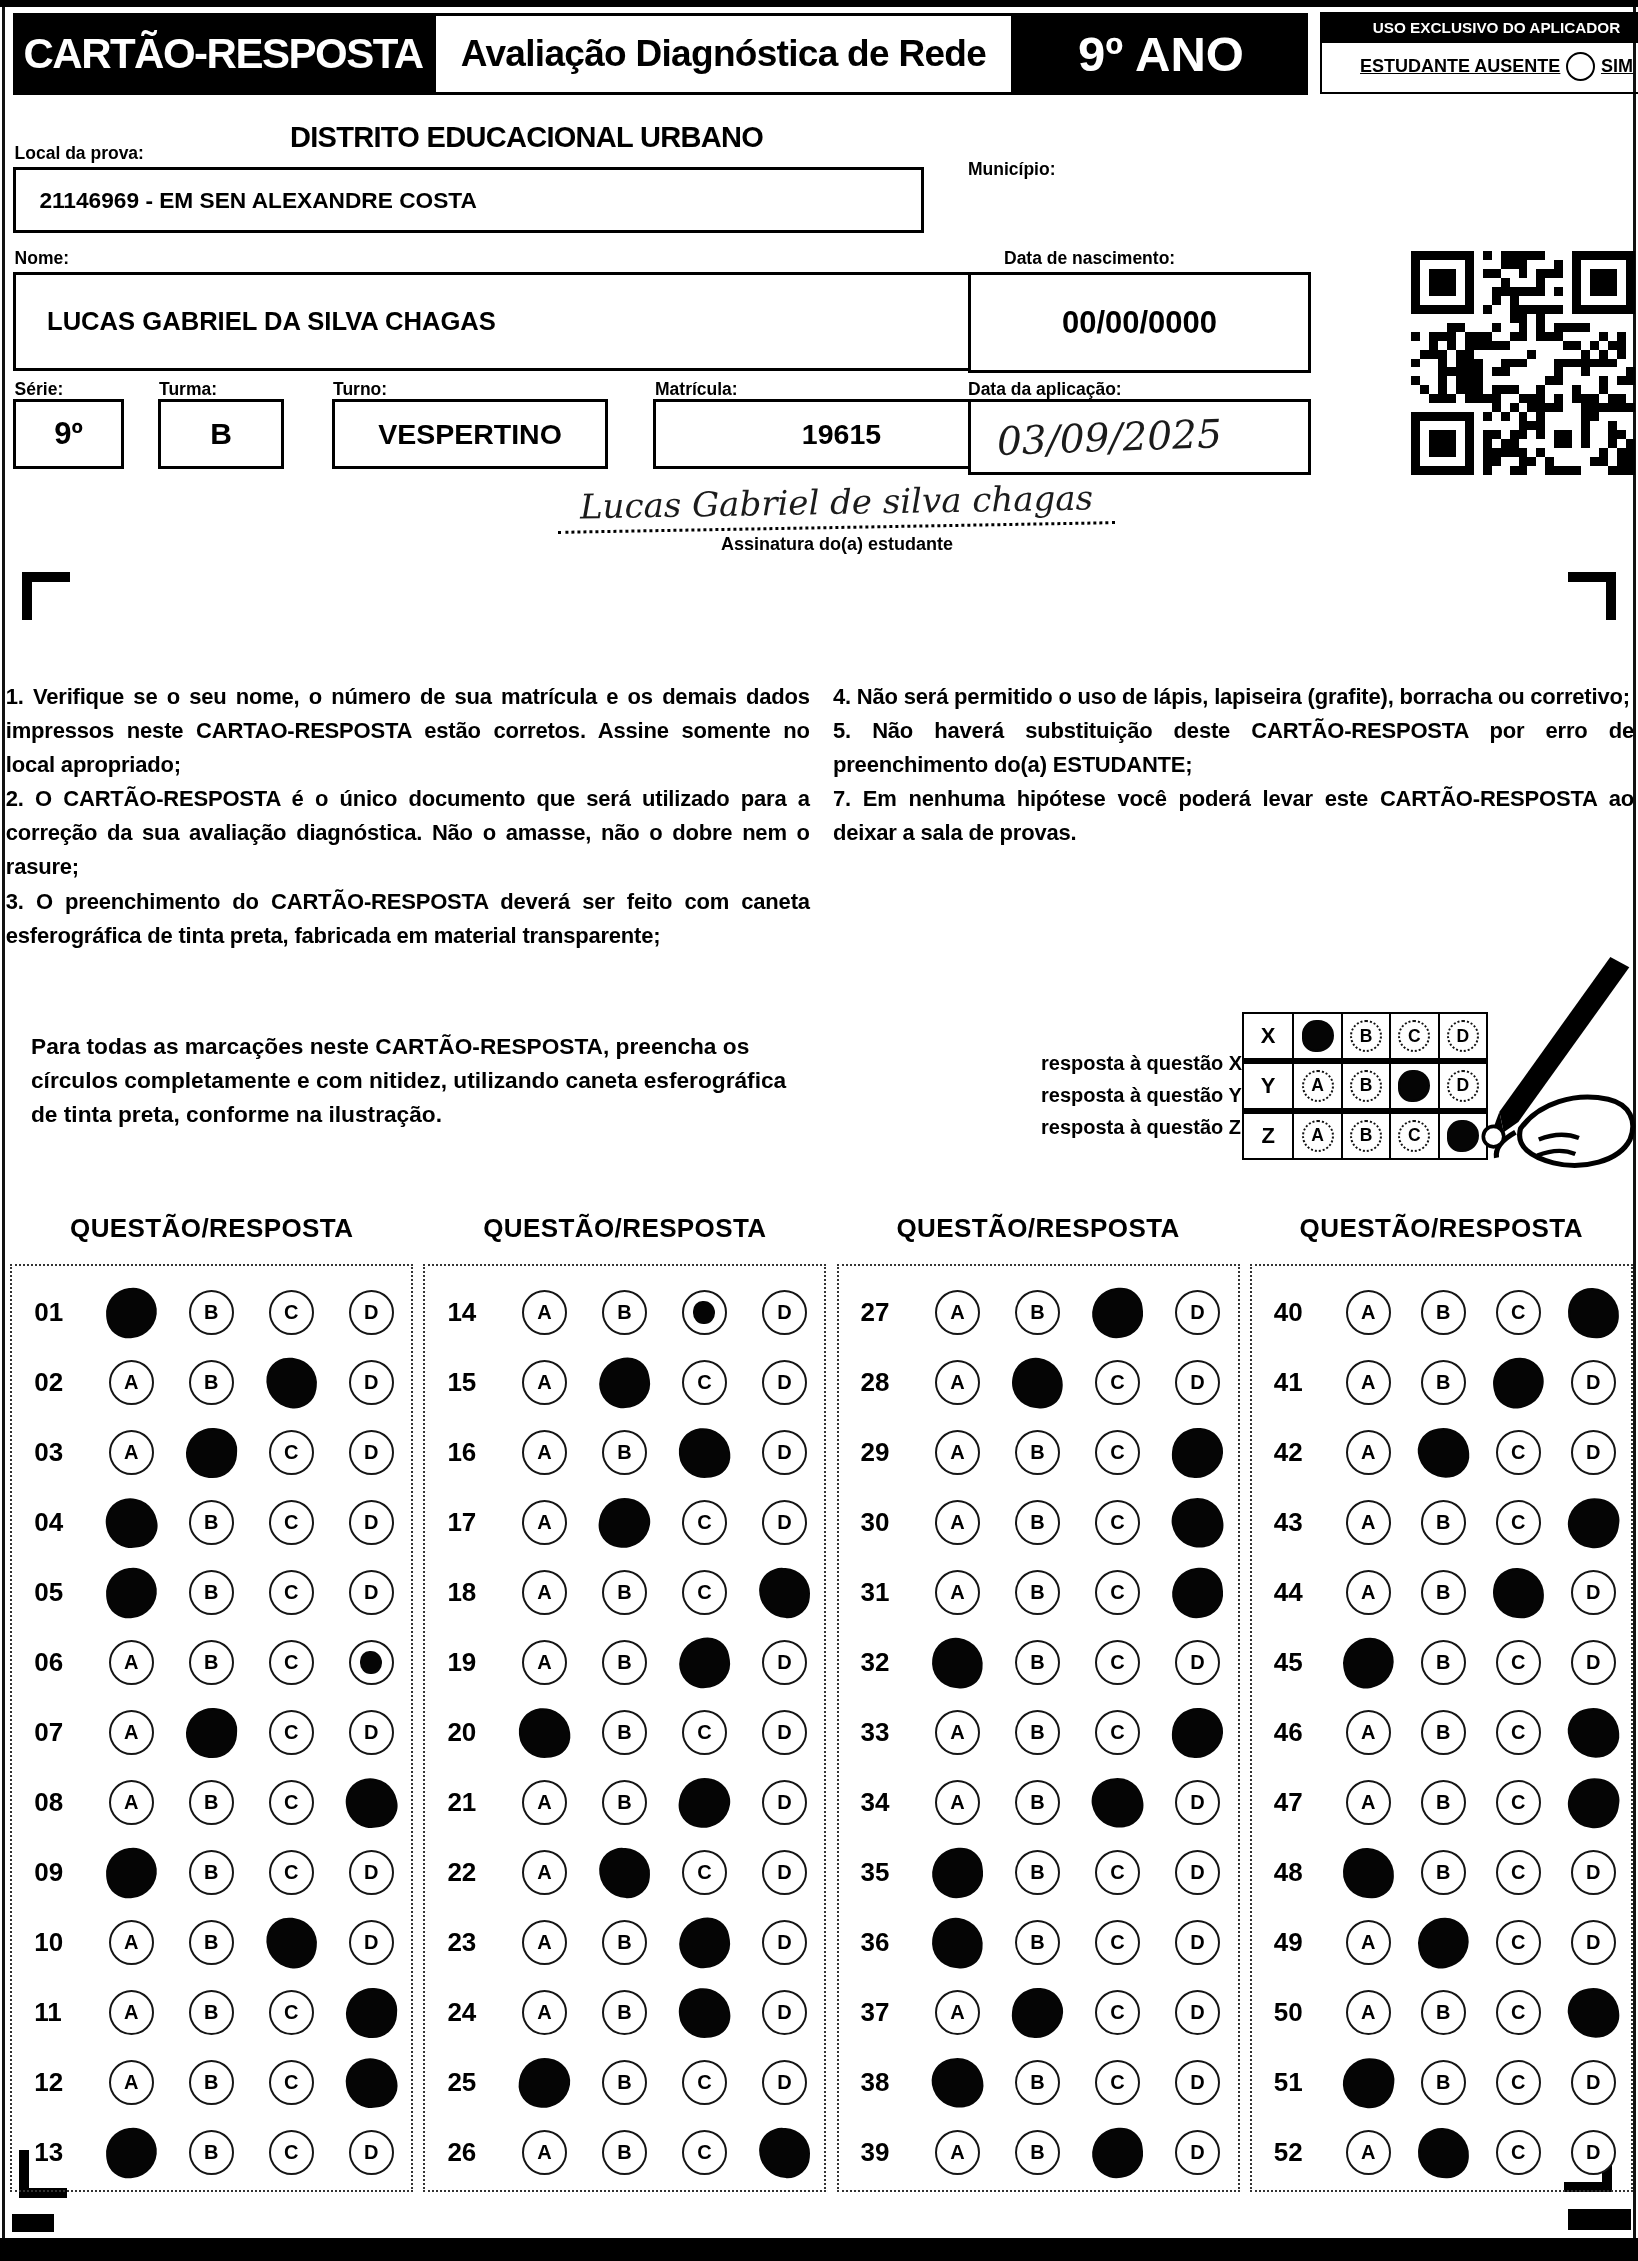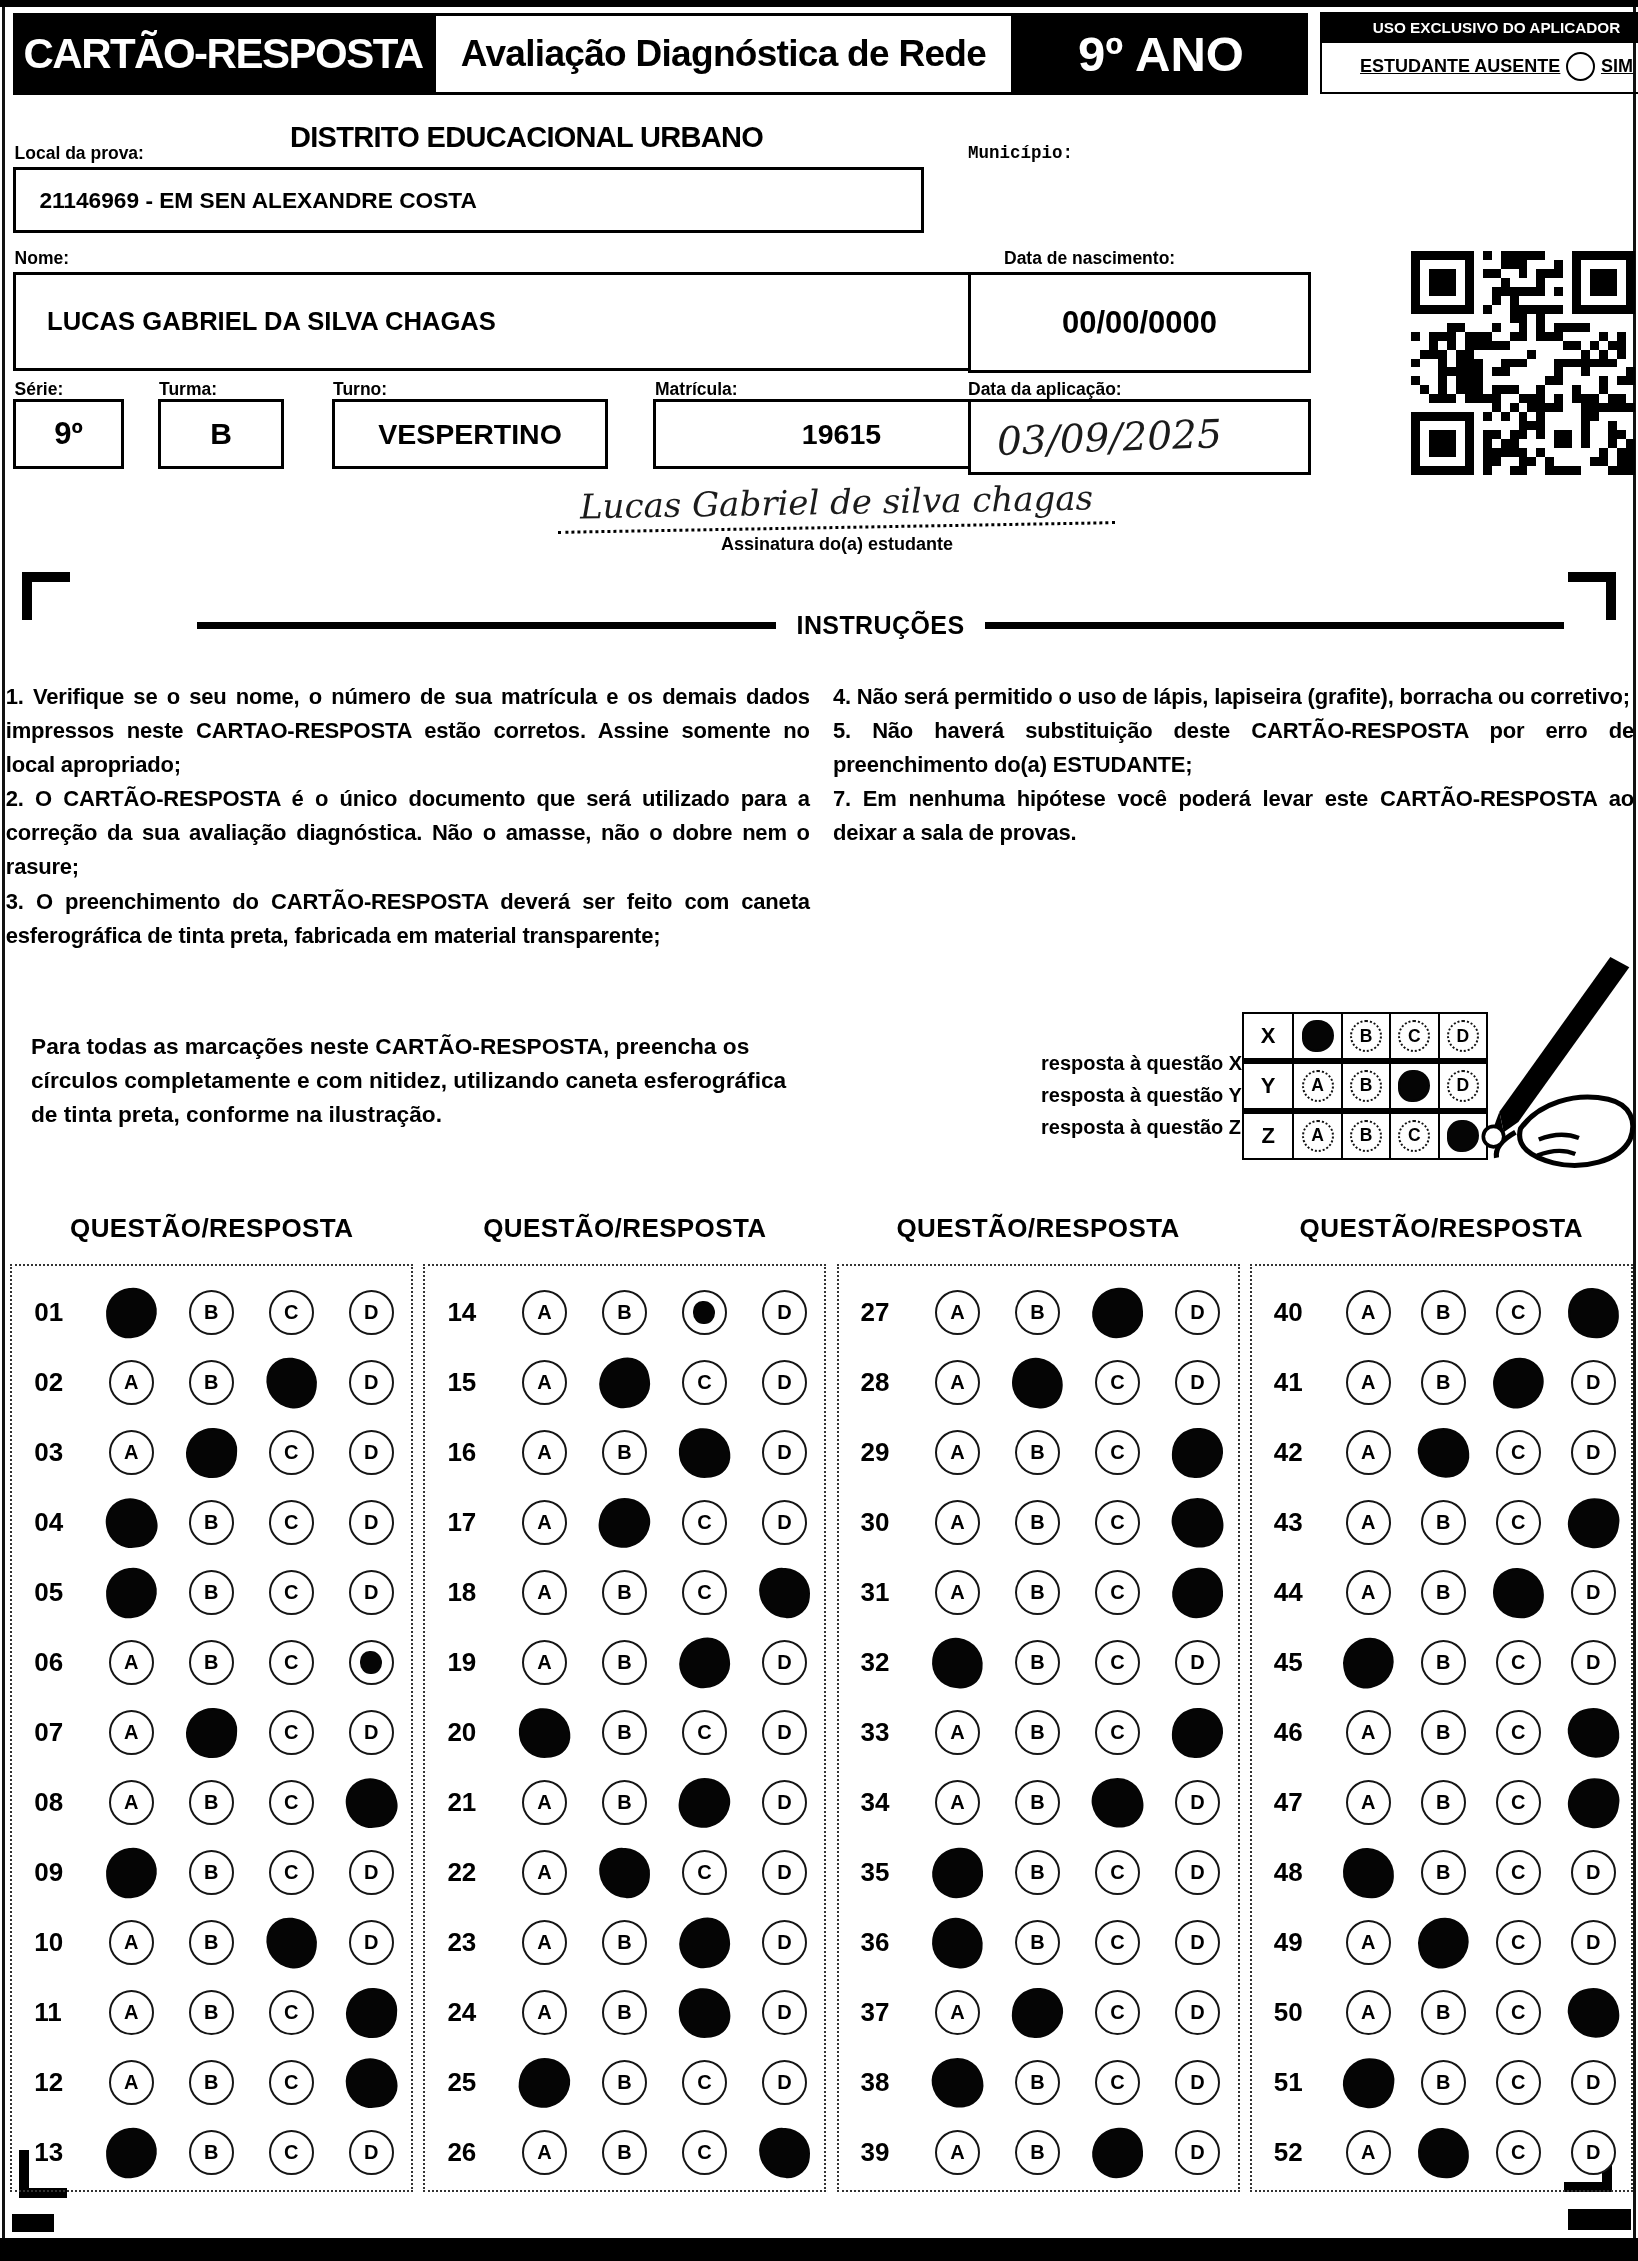--- a/index.html
+++ b/index.html
@@ -104,21 +104,21 @@
       <span>ESTUDANTE AUSENTE</span>
       <span class="absent-circle"></span>
       <span>SIM</span>
     </div>
   </div>
 
   <div class="abs district">DISTRITO EDUCACIONAL URBANO</div>
   <div class="abs lbl" style="left:14.6px; top:143px;">Local da prova:</div>
   <div class="abs fieldbox" style="left:13px; top:167px; width:911px; height:66px; padding-left:23.4px; font-size:22.7px; font-weight:bold;">21146969 - EM SEN ALEXANDRE COSTA</div>
 
-  <div class="abs lbl" style="left:968px; top:143px;font-family:Liberation Mono, monospace;">Município:</div>
+  <div class="abs lbl" style="left:968px; top:159px;">Município:</div>
 
   <div class="abs lbl" style="left:14.6px; top:248px;">Nome:</div>
   <div class="abs fieldbox" style="left:13px; top:272px; width:1011px; height:99px; padding-left:31px; font-size:25.6px; font-weight:bold;">LUCAS GABRIEL DA SILVA CHAGAS</div>
 
   <div class="abs lbl" style="left:968px; top:248px;margin-left:36px;">Data de nascimento:</div>
   <div class="abs fieldbox center" style="left:968px; top:272px; width:343px; height:101px; font-size:31px; font-weight:bold;">00/00/0000</div>
 
   <svg class="abs qr" viewBox="0 0 25 25" shape-rendering="crispEdges">
       <g fill="#000">
         <rect x="8" y="0" width="1" height="1"></rect>
@@ -360,25 +360,20 @@
   <div class="abs lbl" style="left:968px; top:379px;">Data da aplicação:</div>
   <div class="abs fieldbox" style="left:968px; top:399px; width:343px; height:76px; padding-left:26px;">
     <span class="handwrite" style="font-size:39px; transform:rotate(-2deg); display:inline-block;">03/09/2025</span>
   </div>
 
   <div class="abs sign-wrap">
     <span class="handwrite sign-text">Lucas Gabriel de silva chagas</span>
     <div class="sign-label">Assinatura do(a) estudante</div>
   </div>
 
-  <div class="abs instr-title-row">
-    <div class="instr-line"></div>
-    <div class="instr-title">INSTRUÇÕES</div>
-    <div class="instr-line"></div>
-  </div>
   <div class="abs instr-col instr-left" id="instr-left">
       <p>1. Verifique se o seu nome, o número de sua matrícula e os demais dados impressos neste CARTAO-RESPOSTA estão corretos. Assine somente no local apropriado;</p>
       <p>2. O CARTÃO-RESPOSTA é o único documento que será utilizado para a correção da sua avaliação diagnóstica. Não o amasse, não o dobre nem o rasure;</p>
       <p>3. O preenchimento do CARTÃO-RESPOSTA deverá ser feito com caneta esferográfica de tinta preta, fabricada em material transparente;</p>
     </div>
   <div class="abs instr-col instr-right" id="instr-right">
       <p>4. Não será permitido o uso de lápis, lapiseira (grafite), borracha ou corretivo;</p>
       <p>5. Não haverá substituição deste CARTÃO-RESPOSTA por erro de preenchimento do(a) ESTUDANTE;</p>
       <p>7. Em nenhuma hipótese você poderá levar este CARTÃO-RESPOSTA ao deixar a sala de provas.</p>
     </div>

